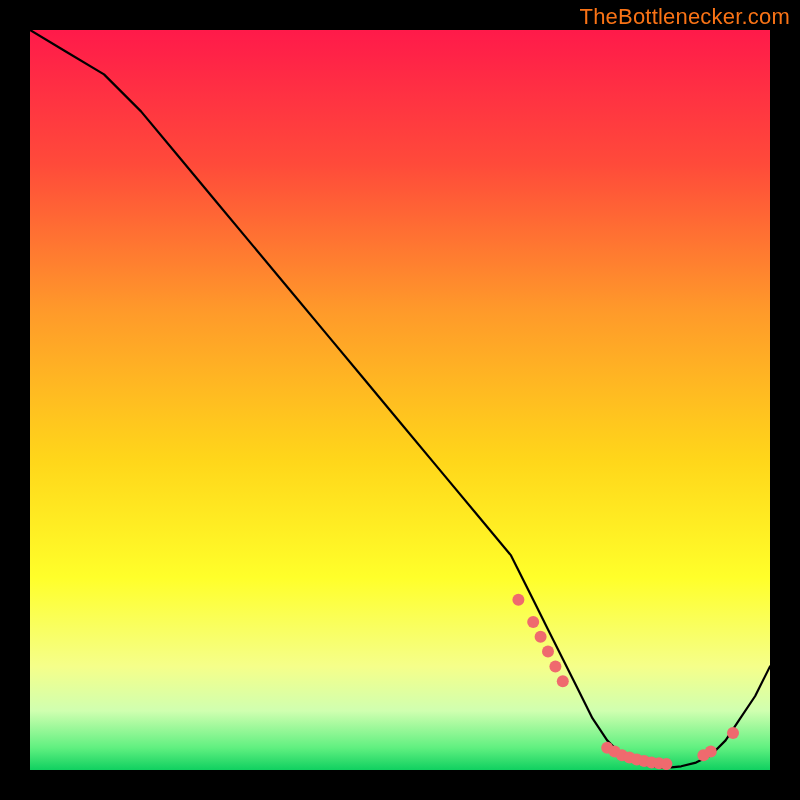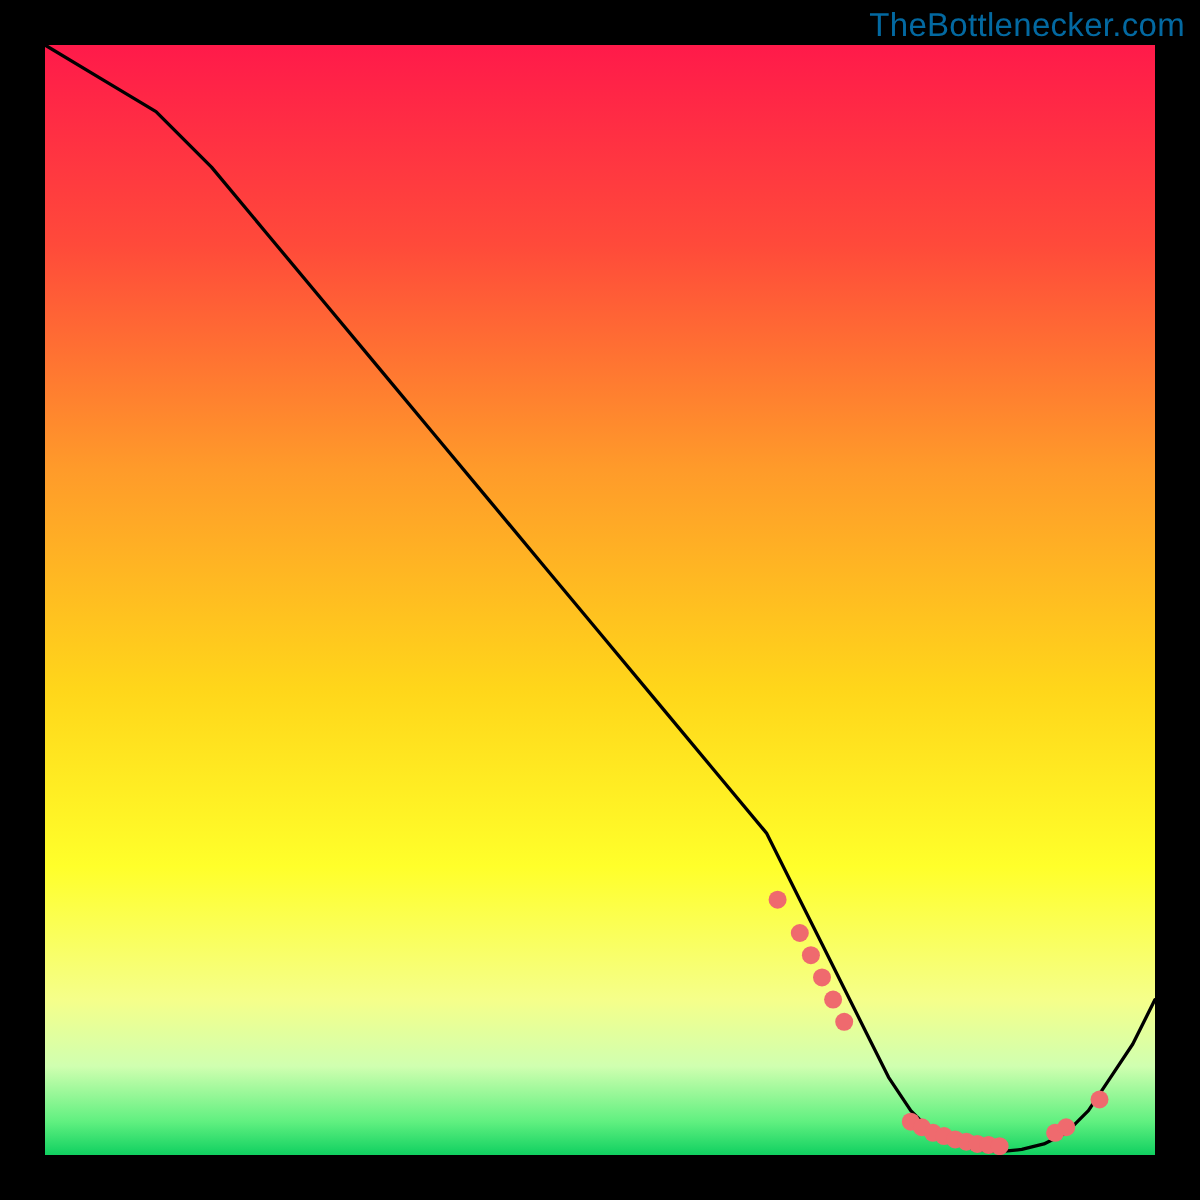--- a/index.html
+++ b/index.html
@@ -14,21 +14,21 @@
   .frame {
     position: relative;
     width: 800px;
     height: 800px;
     background: #000;
   }
   .watermark {
     position: absolute;
     top: 4px;
     right: 10px;
-    color: #0369a1;
+    color: #f97316;
     font-size: 22px;
     letter-spacing: 0.2px;
     font-weight: 500;
   }
   .plot-area {
     position: absolute;
     left: 30px;
     top: 30px;
     width: 740px;
     height: 740px;

